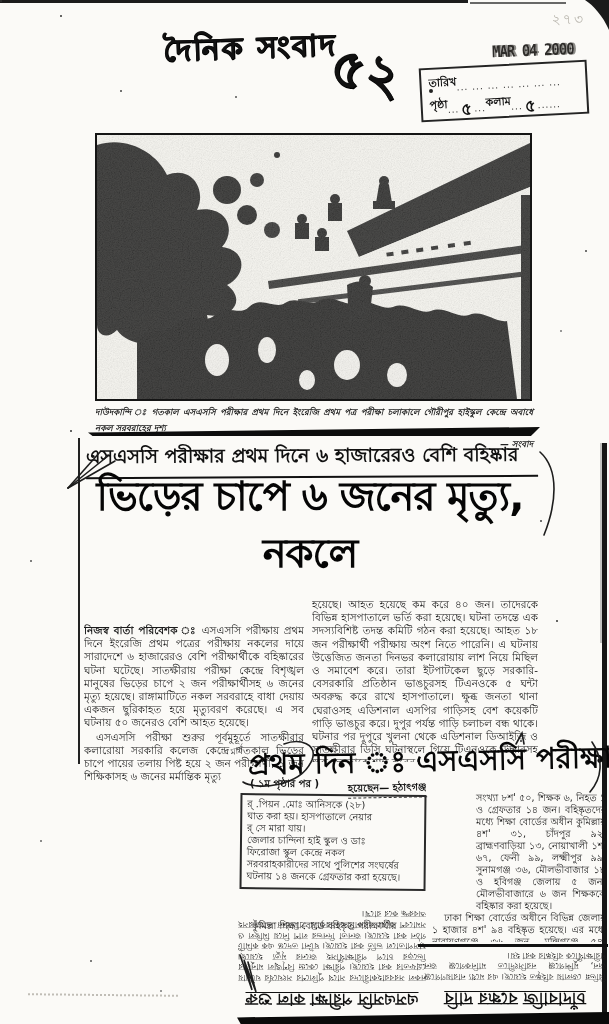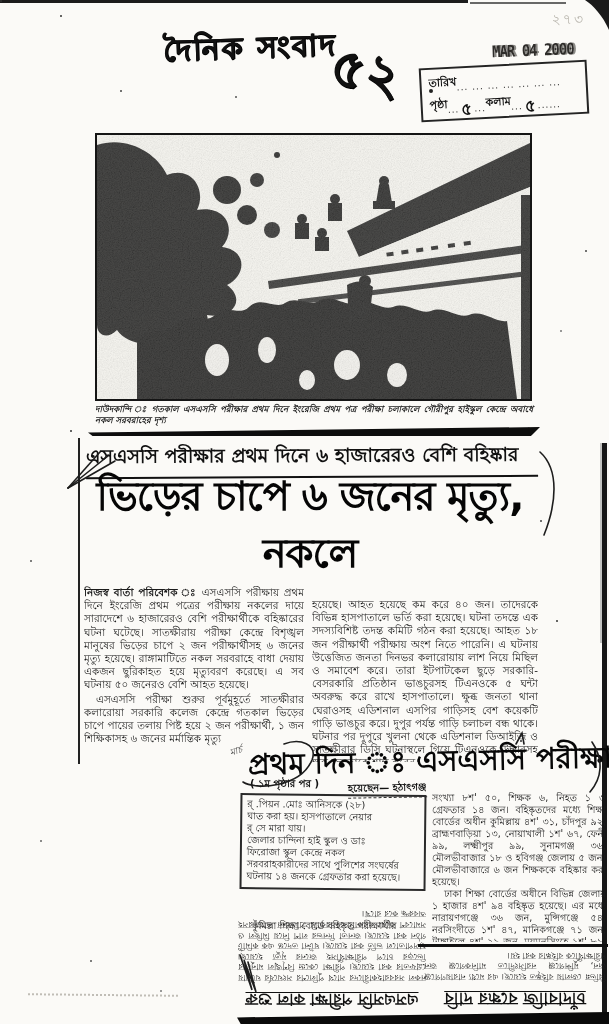--- a/index.html
+++ b/index.html
@@ -28,58 +28,58 @@
   .stamp-row{display:flex;align-items:flex-end;margin-bottom:3px;white-space:nowrap;}
   .stamp-label{font-weight:bold;font-size:11px;}
   .stamp-dots{letter-spacing:1px;color:#333;font-size:9px;overflow:hidden;}
   .stamp-hand{font-family:"DejaVu Serif","Liberation Serif",serif;font-weight:bold;
     font-size:17px;transform:rotate(-6deg);margin:0 2px;line-height:10px;}
   
   .photo{left:95px;top:133px;width:437px;height:268px;border:2px solid #151515;
     box-sizing:border-box;background:#f4f3ef;}
   .photo svg{display:block;width:100%;height:100%;}
   
-  .caption{left:95px;top:404px;width:438px;font-size:8.6px;line-height:11px;
+  .caption{left:95px;top:404px;width:438px;font-size:8.6px;line-height:16px;
     font-style:italic;font-weight:bold;color:#222;text-align:justify;}
   .credit{display:block;text-align:right;font-style:italic;font-weight:bold;}
   
   .bar-taper{left:88px;top:427px;width:452px;height:9px;background:#0d0d0d;
     clip-path:polygon(0 60%,100% 0,98% 100%,1% 100%);}
   .rule-left-v{left:78px;top:438px;width:2px;height:326px;background:#222;}
   .edge-dark{left:602px;top:443px;width:5px;height:581px;background:#161616;}
   .edge-dark-fade{left:600px;top:443px;width:2px;height:200px;background:#8a8a8a;opacity:.5;}
   
   .strap{left:86px;top:441px;width:452px;font-size:19px;font-weight:bold;
     white-space:nowrap;border-bottom:2px solid #111;padding-bottom:3px;
     transform:rotate(-.3deg);}
   .headline{left:84px;top:468px;width:452px;text-align:center;font-weight:900;
     font-size:40px;line-height:57px;letter-spacing:-1px;color:#050505;}
   
   .bodycol{font-size:10.4px;line-height:13.2px;text-align:justify;color:#1b1b1b;
     overflow:hidden;}
-  .col1{left:84px;top:586px;width:220px;height:162px;}
+  .col1{left:84px;top:624px;width:220px;height:162px;}
   .col2{left:312px;top:598px;width:226px;height:164px;}
   .bodycol p{margin:0 0 1px 0;text-indent:12px;}
   .bodycol p.first{text-indent:0;}
   .lead{font-weight:bold;}
   
   .headline2{left:248px;top:738px;width:360px;font-size:29px;font-weight:900;
     white-space:nowrap;transform:rotate(-1.2deg);color:#070707;}
   .margin-scribble{left:230px;top:744px;font-size:9px;color:#333;
     transform:rotate(-18deg);font-style:italic;}
   .cont-note{left:250px;top:776px;font-size:10px;font-weight:bold;}
   .subnote{left:348px;top:780px;font-size:10px;font-weight:bold;
     border-bottom:1px dashed #333;transform:rotate(-1deg);}
   .smallcol{font-size:9.6px;line-height:12px;text-align:justify;color:#1d1d1d;}
   .left-box{left:240px;top:794px;width:186px;height:96px;border:2px solid #2a2a2a;
     padding:3px 5px;box-sizing:border-box;transform:rotate(.6deg);overflow:hidden;}
   .left-tail{left:242px;top:920px;width:184px;font-size:9.6px;text-indent:10px;}
   .rightcol2{left:432px;top:792px;width:174px;height:150px;overflow:hidden;}
   .rightcol2 p{margin:0;text-indent:12px;}
-  .rightcol2 p.first{text-indent:0;}
+  .rightcol2 p.first{text-indent:0;margin-left:44px;}
   
   .inv{transform:rotate(180deg);}
   .inv-left{left:238px;top:908px;width:188px;height:104px;overflow:hidden;}
   .inv-left .inv-head{font-size:16px;font-weight:900;text-decoration:underline;
     text-align:center;margin-bottom:2px;}
   .inv-left .inv-body{font-size:8.6px;line-height:10.6px;text-align:justify;color:#222;}
   .rule-inv{left:418px;top:944px;width:190px;height:3px;background:#111;}
   .inv-right{left:424px;top:950px;width:182px;height:62px;overflow:hidden;}
   .inv-right .inv-head{font-size:17px;font-weight:900;text-align:center;
     text-decoration:underline;margin-bottom:2px;}

